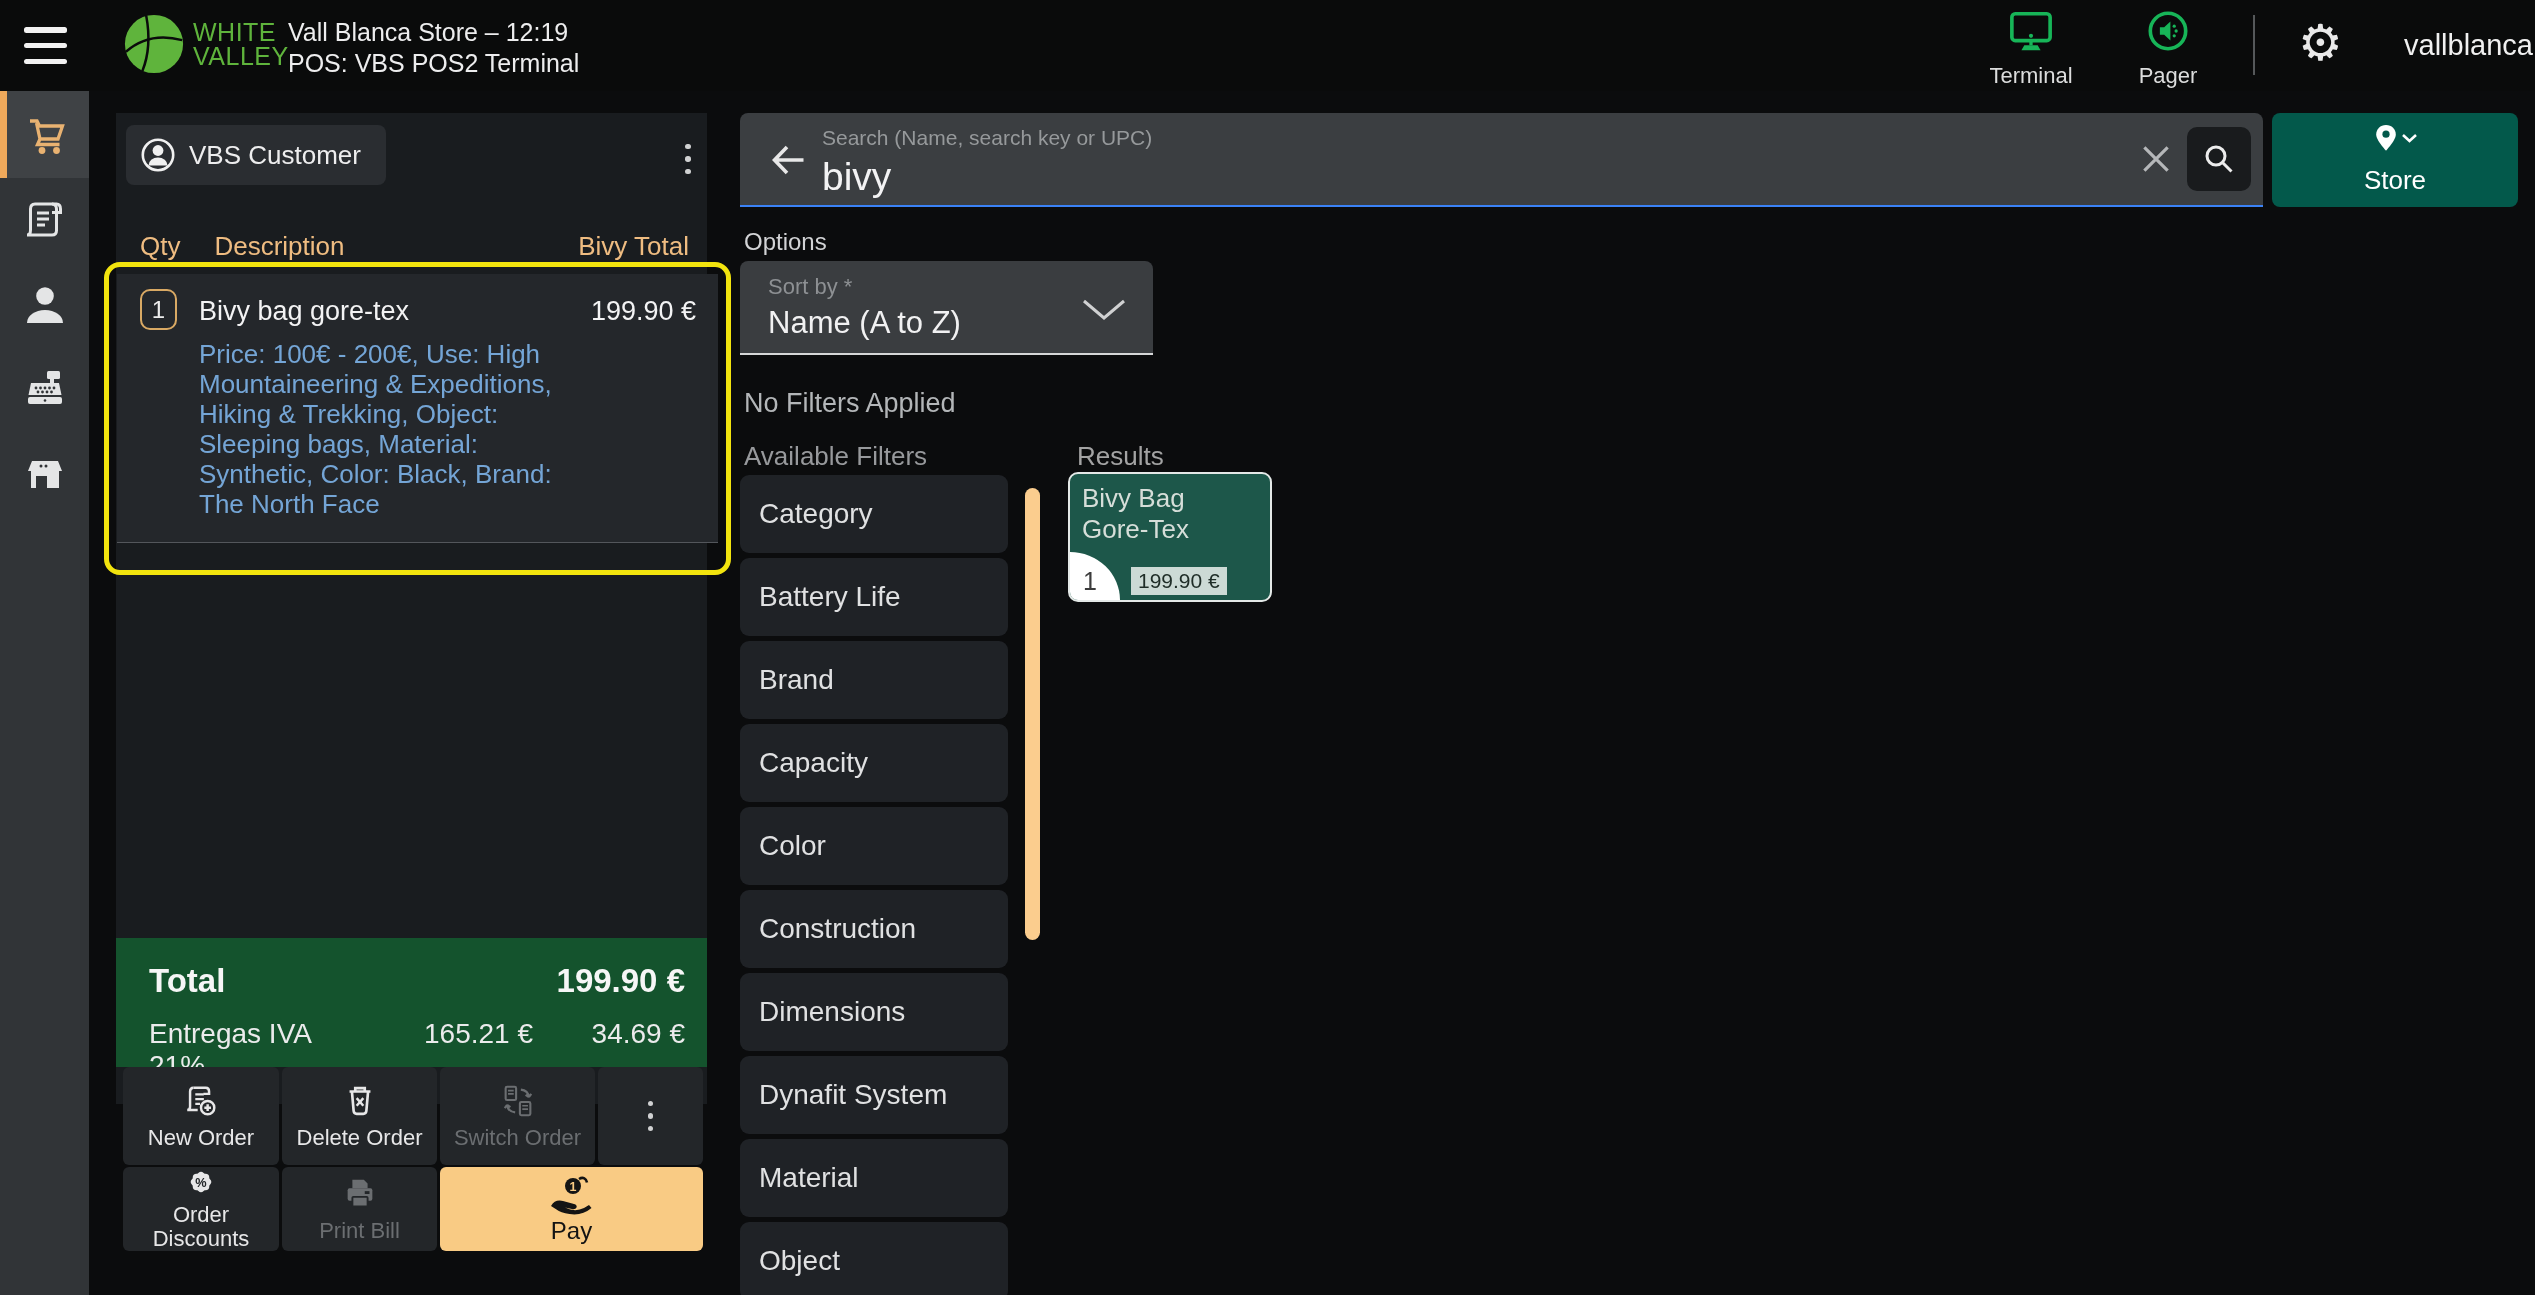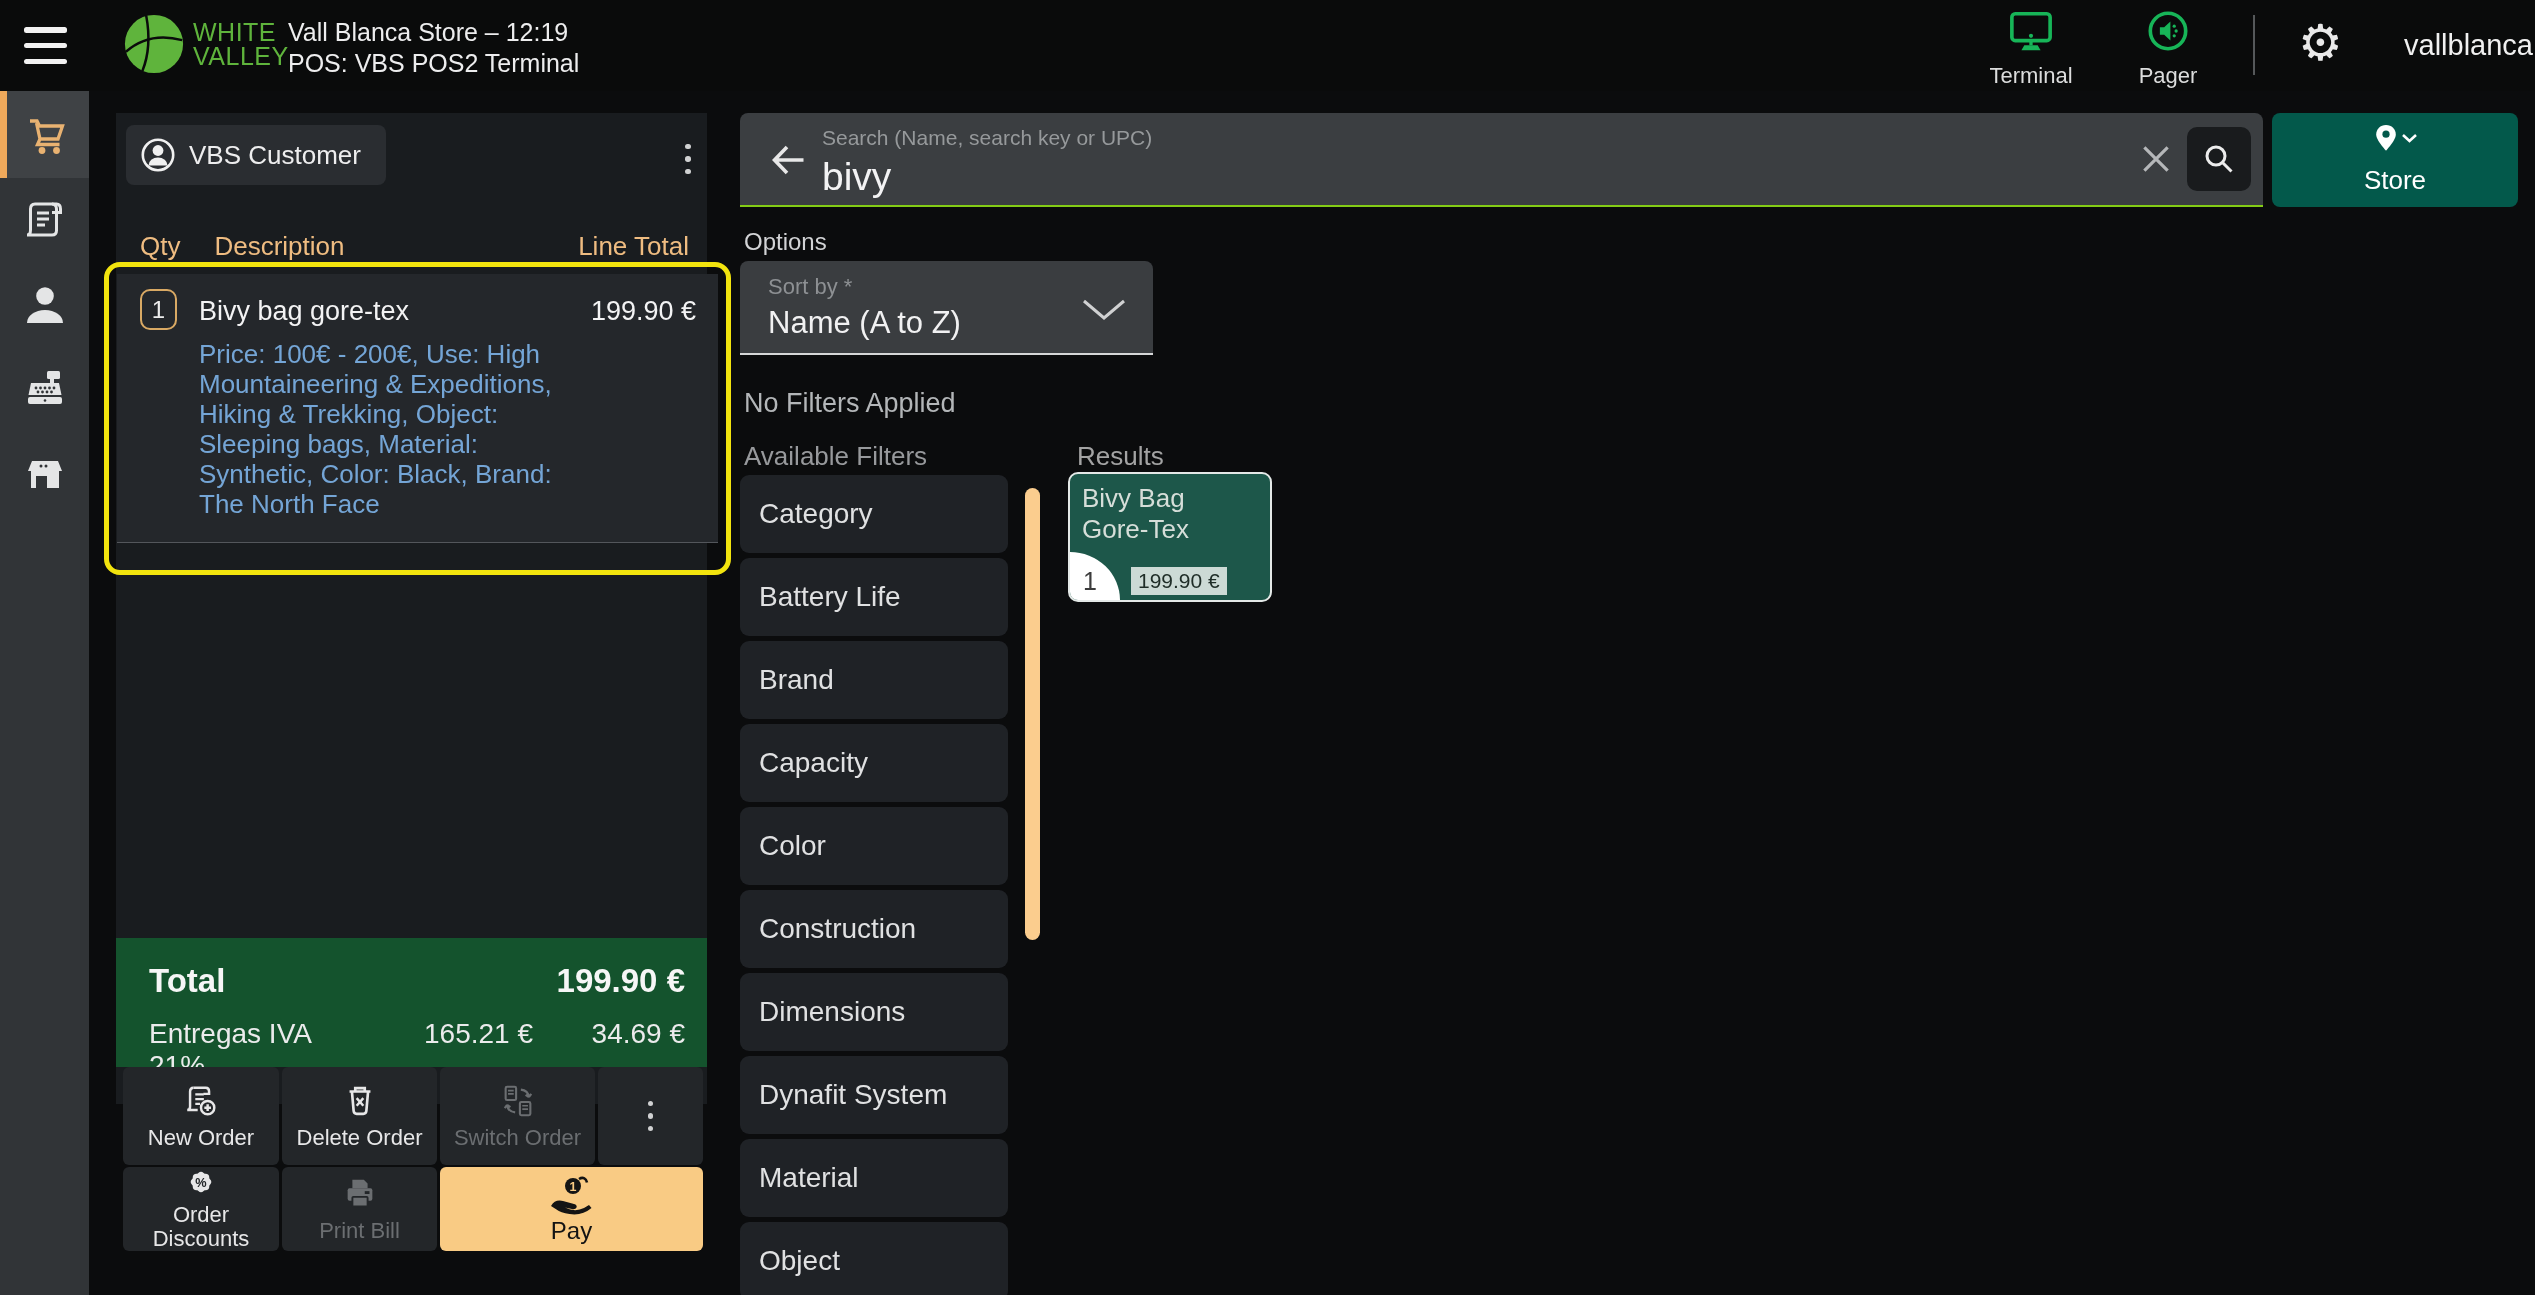--- a/index.html
+++ b/index.html
@@ -44,21 +44,21 @@
   .t-row2 { display:flex; margin-top:18px; color:#ebebec; font-size:28px; }
   .t-base { width:180px; text-align:right; }
   .t-amt { width:152px; text-align:right; }
   .actions { position:absolute; left:7px; top:954px; display:grid; grid-template-columns:156px 155px 155px 105px; grid-template-rows:98px 84px; gap:2px 3px; }
   .abtn { background:#232629; border-radius:6px; display:flex; flex-direction:column; align-items:center; justify-content:center; gap:6px; color:#e7e7e8; font-size:22px; line-height:24px; text-align:center; cursor:pointer; }
   .abtn.disabled { color:#6b6e71; }
   .abtn-dots { display:flex; flex-direction:column; align-items:center; justify-content:center; gap:7px; }
   .abtn.pay { grid-column:3/5; background:#f9cb84; color:#141414; font-size:24px; gap:2px; }
 
   
-  .searchbar { position:absolute; left:740px; top:113px; width:1523px; height:94px; background:#3b3e41; border-radius:8px 8px 0 0; border-bottom:2px solid #84cc16; }
+  .searchbar { position:absolute; left:740px; top:113px; width:1523px; height:94px; background:#3b3e41; border-radius:8px 8px 0 0; border-bottom:2px solid #3b82f6; }
   .back-arrow { position:absolute; left:26px; top:25px; cursor:pointer; }
   .search-label { position:absolute; left:82px; top:13px; font-size:21px; color:#96999b; }
   .search-input { position:absolute; left:82px; top:42px; width:1250px; background:transparent; border:none; outline:none; color:#f3f3f4; font-size:39px; font-family:"Liberation Sans", sans-serif; }
   .clear-x { position:absolute; left:1398px; top:28px; cursor:pointer; }
   .mag-btn { position:absolute; left:1447px; top:14px; width:64px; height:64px; background:#191b1d; border-radius:10px; display:flex; align-items:center; justify-content:center; cursor:pointer; }
   .store-btn { position:absolute; left:2272px; top:113px; width:246px; height:94px; background:#03594b; border-radius:8px; display:flex; flex-direction:column; align-items:center; justify-content:center; gap:12px; color:#fff; font-size:26px; cursor:pointer; }
   .store-pin-row { display:flex; align-items:center; gap:2px; }
 
   
   .opt-label { position:absolute; left:744px; top:228px; font-size:24px; color:#d2d3d5; }
@@ -195,21 +195,21 @@
     </div>
     <div class="panel-dots">
         <i></i>
         <i></i>
         <i></i>
       </div>
 
     <div class="cols">
       <span>Qty</span>
       <span class="col-desc">Description</span>
-      <span>Line Total</span>
+      <span>Bivy Total</span>
     </div>
 
     <div class="highlight-box">
       <div class="orderline">
         <div class="ol-head">
           <div class="ol-qty">1</div>
           <div class="ol-name">Bivy bag gore-tex</div>
           <div class="ol-price">199.90 €</div>
         </div>
         <div class="ol-attrs">Price: 100€ - 200€, Use: High Mountaineering &amp; Expeditions, Hiking &amp; Trekking, Object: Sleeping bags, Material: Synthetic, Color: Black, Brand: The North Face</div>

